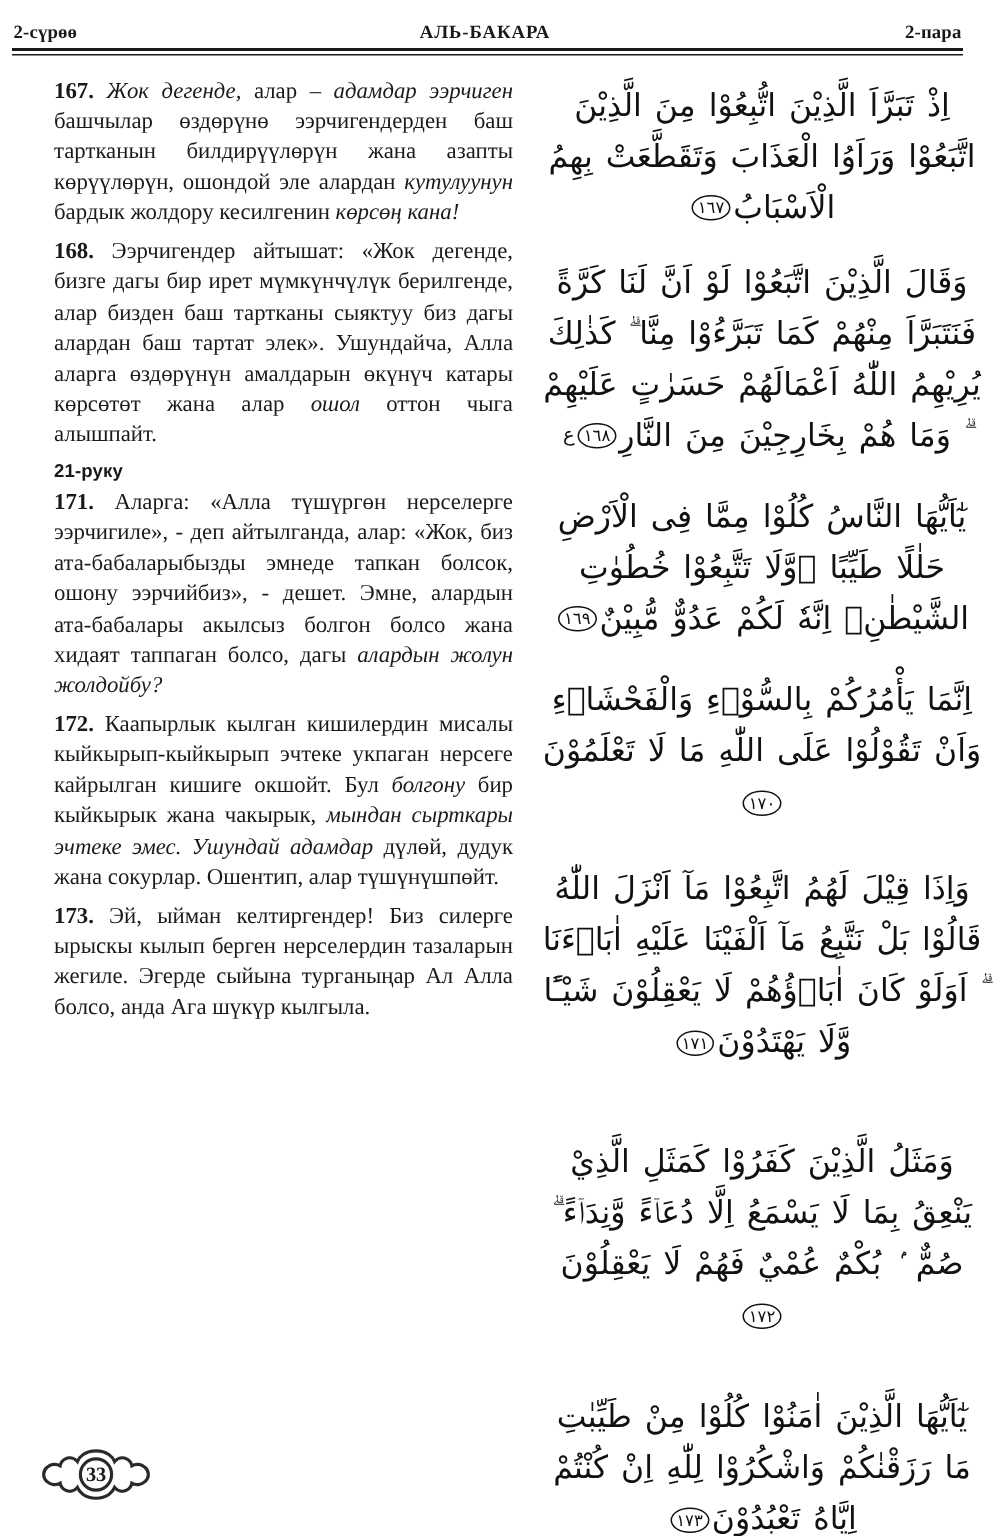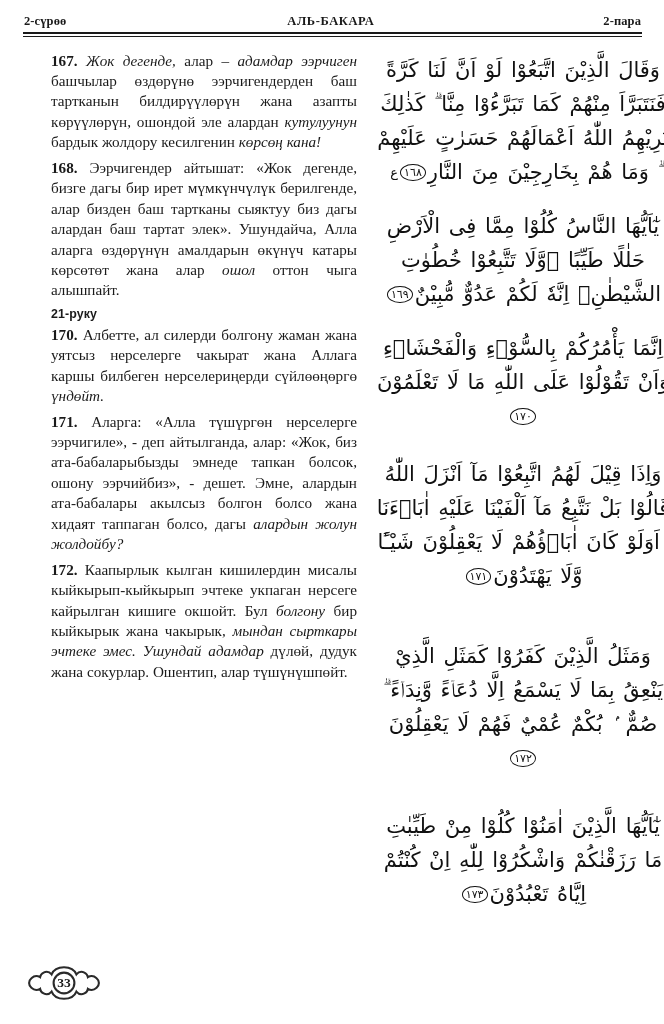--- a/index.html
+++ b/index.html
@@ -12,21 +12,21 @@
     height: 1024px;
     font-family: "Liberation Serif", "DejaVu Serif", serif;
     color: #1a1a1a;
     position: relative;
     overflow: hidden;
   }
 
   .page {
     position: absolute;
     inset: 0;
-    padding: 14px 22px 0 23px;
+    padding: 14px 22px 0 8px;
     box-sizing: border-box;
   }
 
   
   .header {
     display: flex;
     align-items: baseline;
     justify-content: space-between;
     font-family: "Liberation Serif", "DejaVu Serif", serif;
     font-weight: bold;
@@ -168,26 +168,27 @@
     <span>2-пара</span>
   </div>
   <div class="rule-double"></div>
 
   <div class="body-grid">
 
     <div class="col-translation" id="translation-column">
         <p class="verse"><span class="vnum">167.</span><span class="em"> Жок дегенде,</span><span> алар – </span><span class="em">адамдар ээрчиген</span><span> башчылар өздөрүнө ээрчигендерден баш тартканын билдирүүлөрүн жана азапты көрүүлөрүн, ошондой эле алардан </span><span class="em">кутулуунун</span><span> бардык жолдору кесилгенин </span><span class="em">көрсөң кана!</span></p>
         <p class="verse"><span class="vnum">168.</span><span> Ээрчигендер айтышат: «Жок дегенде, бизге дагы бир ирет мүмкүнчүлүк берилгенде, алар бизден баш тартканы сыяктуу биз дагы алардан баш тартат элек». Ушундайча, Алла аларга өздөрүнүн амалдарын өкүнүч катары көрсөтөт жана алар </span><span class="em">ошол</span><span> оттон чыга алышпайт.</span></p>
         <div class="ruku-heading">21-руку</div>
-        <p class="verse"><span class="vnum">170.</span><span> Албетте, ал силерди болгону жаман жана уятсыз нерселерге чакырат жана Аллага каршы билбеген нерселериңерди сүйлөөңөргө </span><span class="em">үндөйт.</span></p>
         <p class="verse"><span class="vnum">171.</span><span> Аларга: «Алла түшүргөн нерселерге ээрчигиле», - деп айтылганда, алар: «Жок, биз ата-бабаларыбызды эмнеде тапкан болсок, ошону ээрчийбиз», - дешет. Эмне, алардын ата-бабалары акылсыз болгон болсо жана хидаят таппаган болсо, дагы </span><span class="em">алардын жолун жолдойбу?</span></p>
         <p class="verse"><span class="vnum">172.</span><span> Каапырлык кылган кишилердин мисалы кыйкырып-кыйкырып эчтеке укпаган нерсеге кайрылган кишиге окшойт. Бул </span><span class="em">болгону</span><span> бир кыйкырык жана чакырык, </span><span class="em">мындан сырткары эчтеке эмес. Ушундай адамдар</span><span> дүлөй, дудук жана сокурлар. Ошентип, алар түшүнүшпөйт.</span></p>
+        <p class="verse"><span class="vnum">173.</span><span> Эй, ыйман келтиргендер! Биз силерге ырыскы кылып берген нерселердин тазаларын жегиле. Эгерде сыйына турганыңар Ал Алла болсо, анда Ага шүкүр кылгыла.</span></p>
       </div>
 
     <div class="col-arabic" id="arabic-column">
+        <div class="ayah-block ab-167"><span class="ayah-text">اِذْ تَبَرَّاَ الَّذِيْنَ اتُّبِعُوْا مِنَ الَّذِيْنَ اتَّبَعُوْا وَرَاَوُا الْعَذَابَ وَتَقَطَّعَتْ بِهِمُ الْاَسْبَابُ</span><span class="ayah-mark">١٦٧</span></div>
         <div class="ayah-block ab-168"><span class="ayah-text">وَقَالَ الَّذِيْنَ اتَّبَعُوْا لَوْ اَنَّ لَنَا كَرَّةً فَنَتَبَرَّاَ مِنْهُمْ كَمَا تَبَرَّءُوْا مِنَّا ۗ كَذٰلِكَ يُرِيْهِمُ اللّٰهُ اَعْمَالَهُمْ حَسَرٰتٍ عَلَيْهِمْ ۗ وَمَا هُمْ بِخَارِجِيْنَ مِنَ النَّارِ</span><span class="ayah-mark">١٦٨</span><span class="ruku-sigil">ع</span></div>
         <div class="ayah-block ab-169"><span class="ayah-text">يٰٓاَيُّهَا النَّاسُ كُلُوْا مِمَّا فِى الْاَرْضِ حَلٰلًا طَيِّبًا ۖوَّلَا تَتَّبِعُوْا خُطُوٰتِ الشَّيْطٰنِۗ اِنَّهٗ لَكُمْ عَدُوٌّ مُّبِيْنٌ</span><span class="ayah-mark">١٦٩</span></div>
         <div class="ayah-block ab-170"><span class="ayah-text">اِنَّمَا يَأْمُرُكُمْ بِالسُّوْۤءِ وَالْفَحْشَاۤءِ وَاَنْ تَقُوْلُوْا عَلَى اللّٰهِ مَا لَا تَعْلَمُوْنَ</span><span class="ayah-mark">١٧٠</span></div>
         <div class="ayah-block ab-171"><span class="ayah-text">وَاِذَا قِيْلَ لَهُمُ اتَّبِعُوْا مَآ اَنْزَلَ اللّٰهُ قَالُوْا بَلْ نَتَّبِعُ مَآ اَلْفَيْنَا عَلَيْهِ اٰبَاۤءَنَا ۗ اَوَلَوْ كَانَ اٰبَاۤؤُهُمْ لَا يَعْقِلُوْنَ شَيْـًٔا وَّلَا يَهْتَدُوْنَ</span><span class="ayah-mark">١٧١</span></div>
         <div class="ayah-block ab-172"><span class="ayah-text">وَمَثَلُ الَّذِيْنَ كَفَرُوْا كَمَثَلِ الَّذِيْ يَنْعِقُ بِمَا لَا يَسْمَعُ اِلَّا دُعَاۤءً وَّنِدَاۤءً ۗ صُمٌّ ۢ بُكْمٌ عُمْيٌ فَهُمْ لَا يَعْقِلُوْنَ</span><span class="ayah-mark">١٧٢</span></div>
         <div class="ayah-block ab-173"><span class="ayah-text">يٰٓاَيُّهَا الَّذِيْنَ اٰمَنُوْا كُلُوْا مِنْ طَيِّبٰتِ مَا رَزَقْنٰكُمْ وَاشْكُرُوْا لِلّٰهِ اِنْ كُنْتُمْ اِيَّاهُ تَعْبُدُوْنَ</span><span class="ayah-mark">١٧٣</span></div>
       </div>
 
   </div>
 

